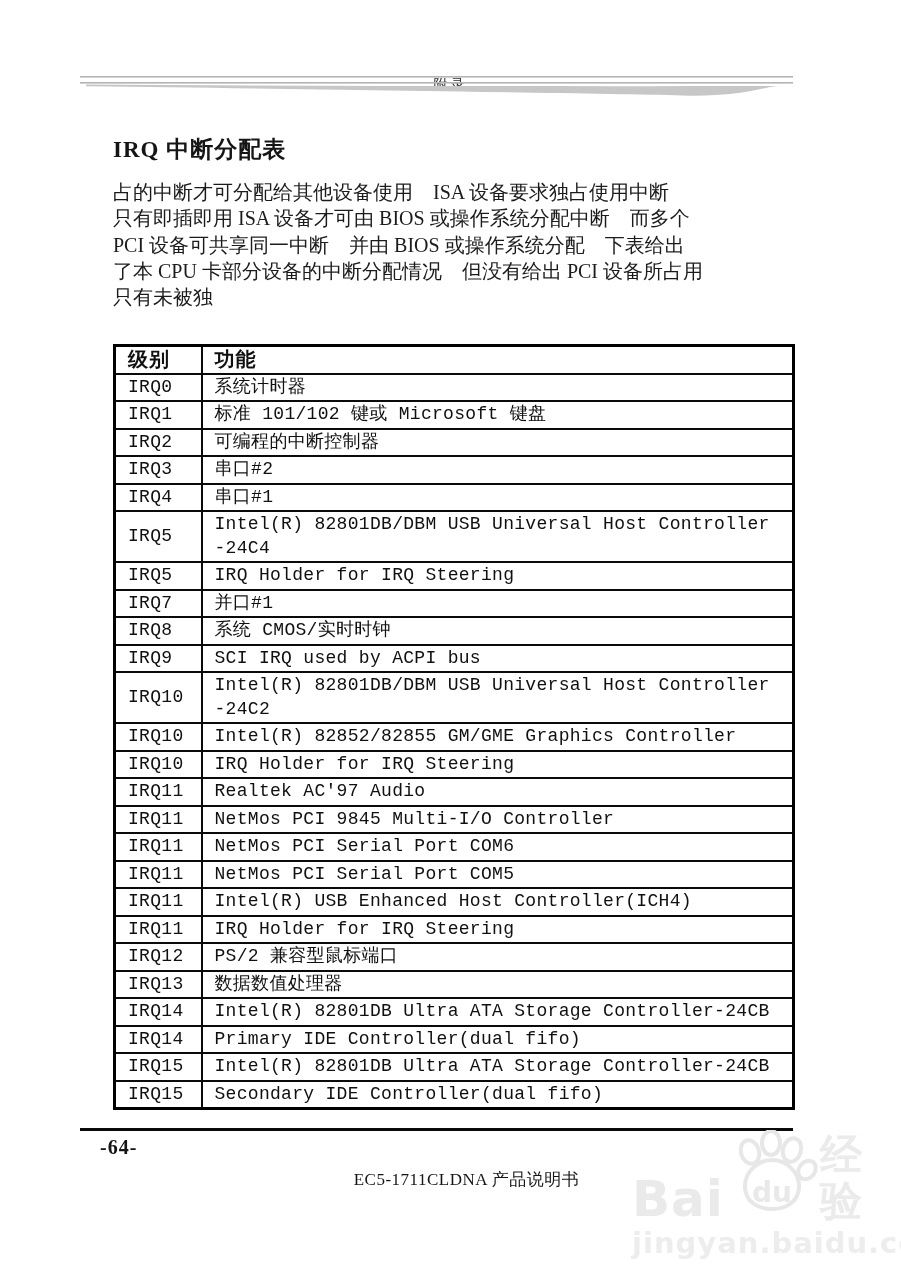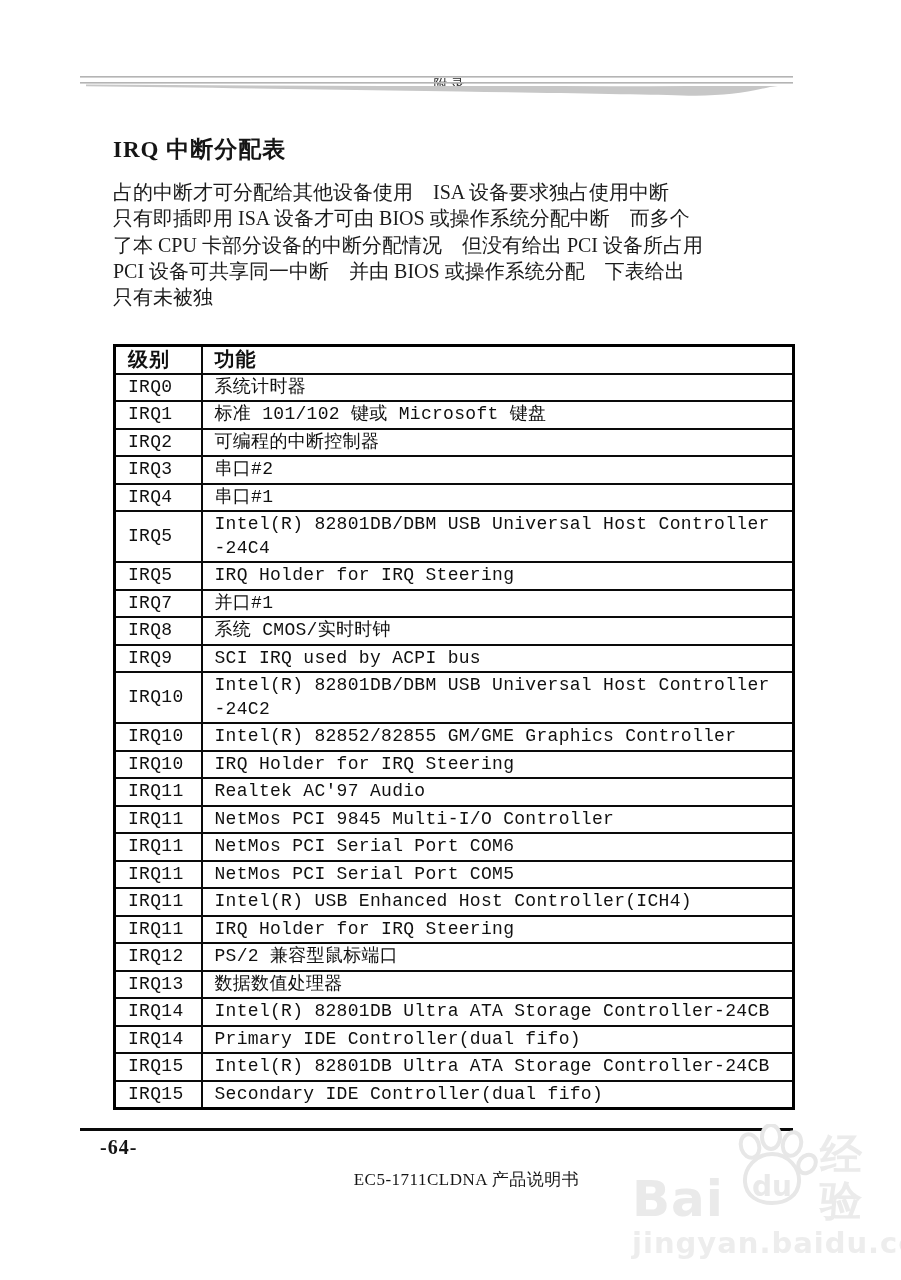--- a/index.html
+++ b/index.html
@@ -72,21 +72,21 @@
   .wm {
     position:absolute; left:632px; top:1142px; width:260px;
     color:#e9e9e9; user-select:none;
   }
   .wm-row1 { display:flex; align-items:flex-end; height:82px; }
   .wm-bai {
     font-family:"DejaVu Sans","Liberation Sans",sans-serif;
     font-weight:bold; font-size:50px; line-height:50px; letter-spacing:1px;
     color:#eaeaea;
   }
-  .wm-paw { width:92px; height:82px; margin:0 2px 18px 2px; position:relative; flex:0 0 auto; }
+  .wm-paw { width:92px; height:82px; margin:0 2px 12px 2px; position:relative; flex:0 0 auto; }
   .wm-cn {
     font-family:"DejaVu Sans","Liberation Sans",sans-serif;
     font-weight:bold; font-size:42px; line-height:46px; color:#ebebeb; letter-spacing:2px;
   }
   .wm-url {
     margin-top:2px;
     font-family:"DejaVu Sans","Liberation Sans",sans-serif;
     font-weight:bold; font-size:29px; letter-spacing:1px; color:#ededed;
   }
 </style>
@@ -108,22 +108,22 @@
                C 560,20.5 470,19 380,17.5
                C 250,15.5 120,13.5 6,12.2 Z" fill="#c7c7c7"></path>
     </svg>
   </div>
 
   <div class="doc-title">IRQ 中断分配表</div>
 
   <div class="para">
       <div class="pline">占的中断才可分配给其他设备使用　ISA 设备要求独占使用中断</div>
       <div class="pline">只有即插即用 ISA 设备才可由 BIOS 或操作系统分配中断　而多个</div>
+      <div class="pline">PCI 设备可共享同一中断　并由 BIOS 或操作系统分配　下表给出</div>
       <div class="pline">了本 CPU 卡部分设备的中断分配情况　但没有给出 PCI 设备所占用</div>
-      <div class="pline">PCI 设备可共享同一中断　并由 BIOS 或操作系统分配　下表给出</div>
       <div class="pline">只有未被独</div>
     </div>
 
   <div class="irq-table-wrap">
     <table class="irq">
       <colgroup>
           <col class="c-level">
           <col class="c-fn">
         </colgroup>
       <thead>

